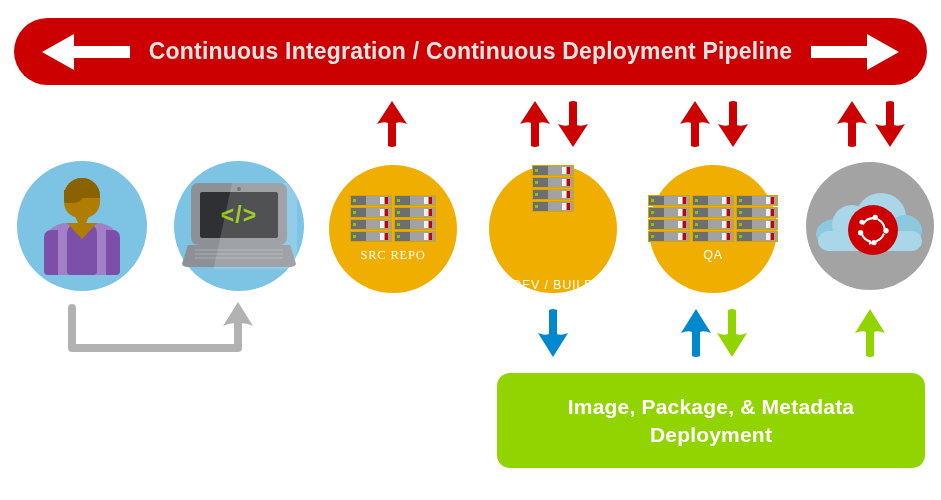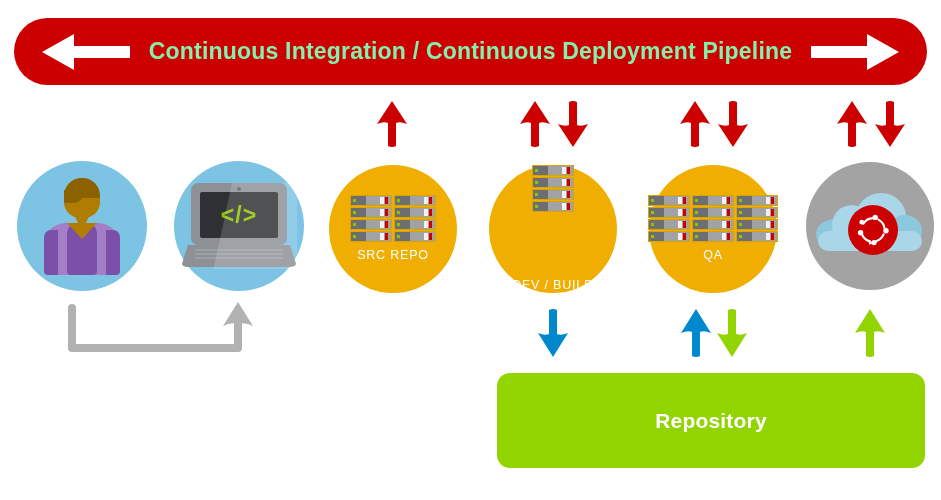--- a/index.html
+++ b/index.html
@@ -25,21 +25,21 @@
     top: 18px;
     width: 913px;
     height: 67px;
     background: #cc0000;
     border-radius: 34px;
     display: flex;
     align-items: center;
     justify-content: center;
   }
   .banner-title {
-    color: #86efac;
+    color: #e5e5e5;
     font-size: 23px;
     font-weight: bold;
     letter-spacing: 0.2px;
     text-align: center;
     white-space: nowrap;
   }
   .banner-arrow {
     position: absolute;
     top: 50%;
     transform: translateY(-50%);
@@ -345,21 +345,21 @@
       <div class="laptop-cam"></div>
       <div class="laptop-screen">
         <span class="laptop-code">&lt;/&gt;</span>
       </div>
       <div class="laptop-base"></div>
       <div class="laptop-keys"></div>
       <div class="laptop-sheen"></div>
     </div>
   </div>
 
-  <div class="circle circle-orange" style="left:329px; top:165px; width:128px; height:128px;">
+  <div class="circle circle-orange" style="left:329px; top:165px; width:128px; height:128px;font-family:Liberation Serif, serif;">
     <div class="rack-group">
       <div class="rack-stack">
         <div class="rack-unit">
             <div class="rack-left">
               <div class="rack-led"></div>
             </div>
             <div class="rack-right">
               <div class="rack-bar-white"></div>
               <div class="rack-bar-red"></div>
             </div>
@@ -651,17 +651,18 @@
   </span>
 
   <span class="arrow" style="left:853px; top:308px;">
     <svg width="34" height="50" viewBox="0 0 34 50">
       <path d="M17 1 L32 25 Q25 22 21 24 L21 48 Q17 50 13 48 L13 24 Q9 22 2 25 Z" fill="#92d400"></path>
     </svg>
   </span>
 
   <div class="repo-box">
     <div class="repo-text">
-      <div>Repository</div>
+      <div>Image, Package, &amp; Metadata</div>
+      <div>Deployment</div>
     </div>
   </div>
 
 </div>
 
 </body></html>

